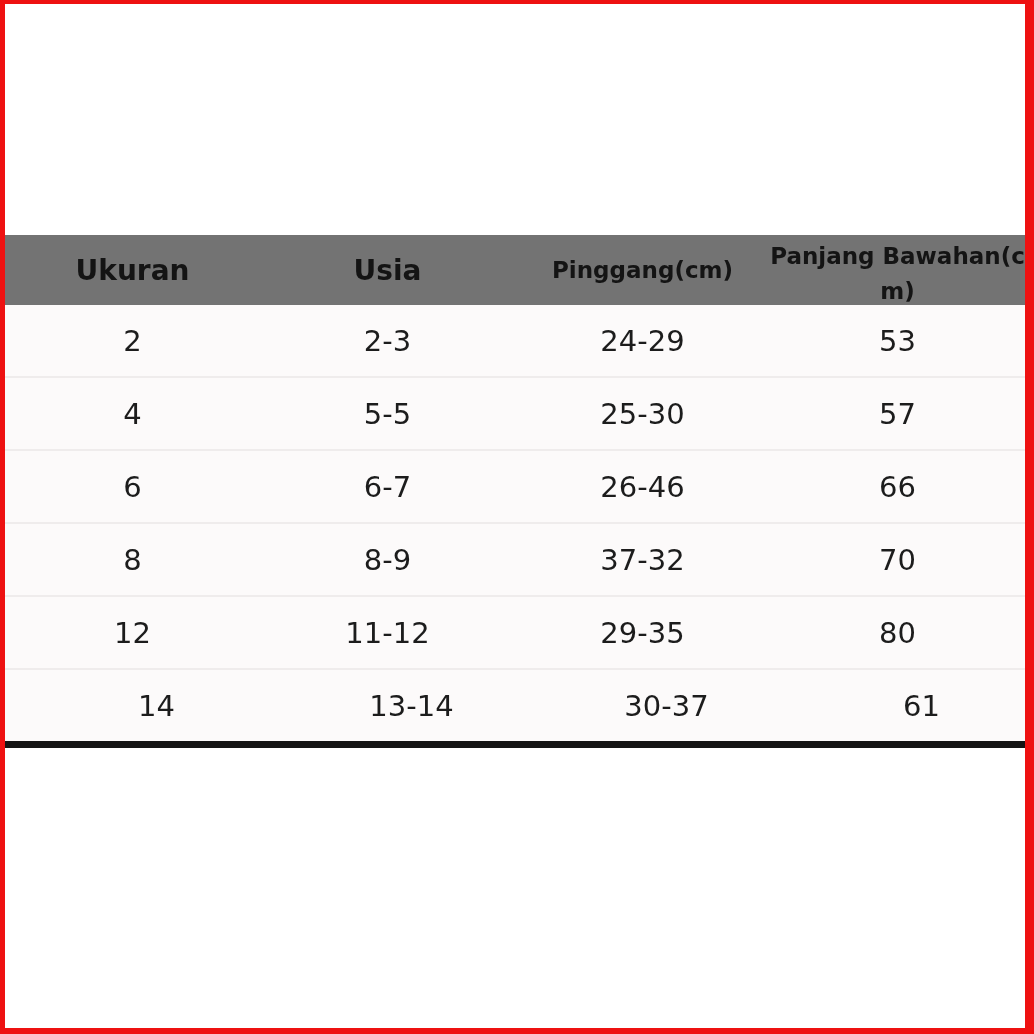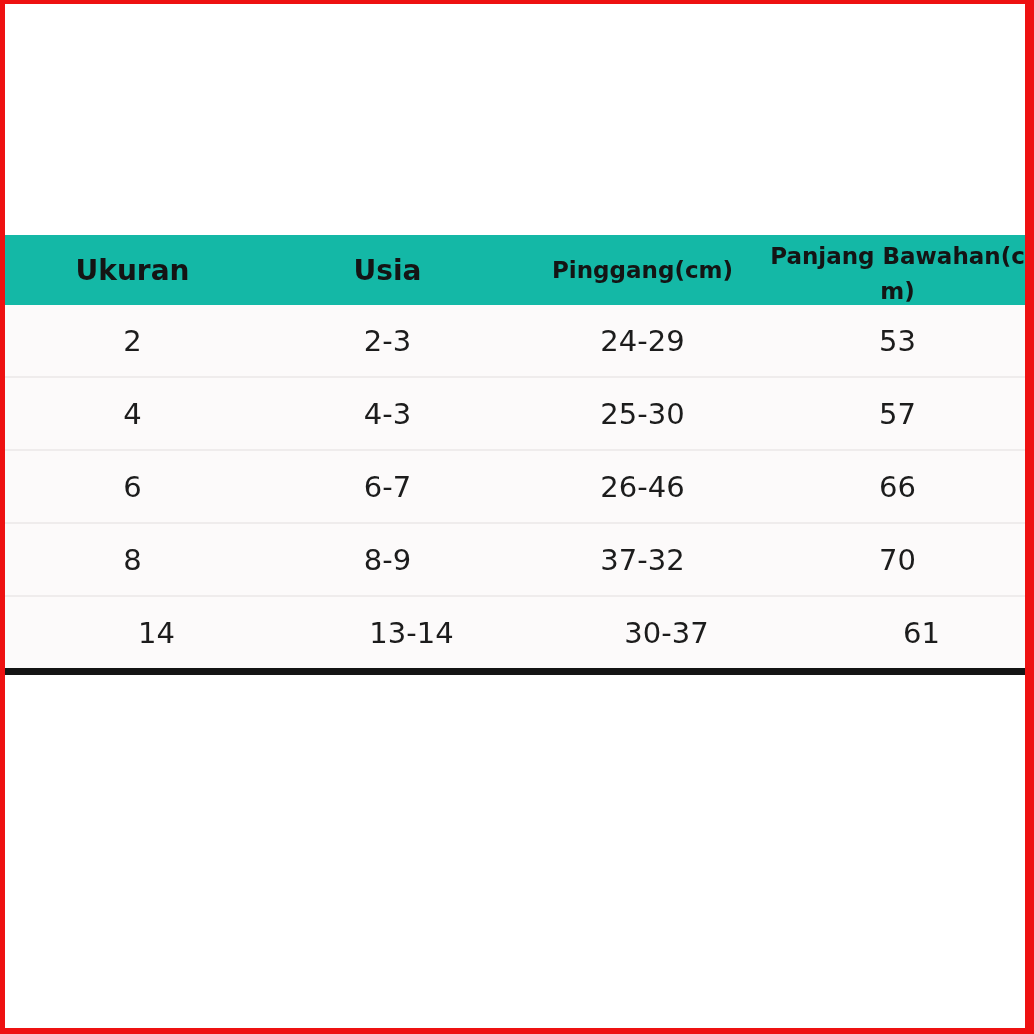--- a/index.html
+++ b/index.html
@@ -22,21 +22,21 @@
     border-collapse: collapse;
     table-layout: fixed;
   }
   table.size-chart th, table.size-chart td {
     padding: 0;
     text-align: center;
     vertical-align: middle;
   }
   table.size-chart thead th {
     height: 68px;
-    background: #14b8a6;
+    background: #737373;
     color: #141414;
     font-weight: bold;
     font-size: 28px;
   }
   table.size-chart thead th.small-head {
     font-size: 23px;
     line-height: 27px;
   }
   table.size-chart thead th .wrap-line {
     display: block;
@@ -79,37 +79,43 @@
   </thead>
   <tbody>
     <tr>
       <td>2</td>
       <td>2-3</td>
       <td>24-29</td>
       <td>53</td>
     </tr>
     <tr>
       <td>4</td>
-      <td>4-3</td>
+      <td>5-5</td>
       <td>25-30</td>
       <td>57</td>
     </tr>
     <tr>
       <td>6</td>
       <td>6-7</td>
       <td>26-46</td>
       <td>66</td>
     </tr>
     <tr>
       <td>8</td>
       <td>8-9</td>
       <td>37-32</td>
       <td>70</td>
     </tr>
     <tr>
+      <td>12</td>
+      <td>11-12</td>
+      <td>29-35</td>
+      <td>80</td>
+    </tr>
+    <tr>
       <td>14</td>
       <td>13-14</td>
       <td>30-37</td>
       <td>61</td>
     </tr>
   </tbody>
 </table>
 
 <div class="heavy-divider"></div>
 

